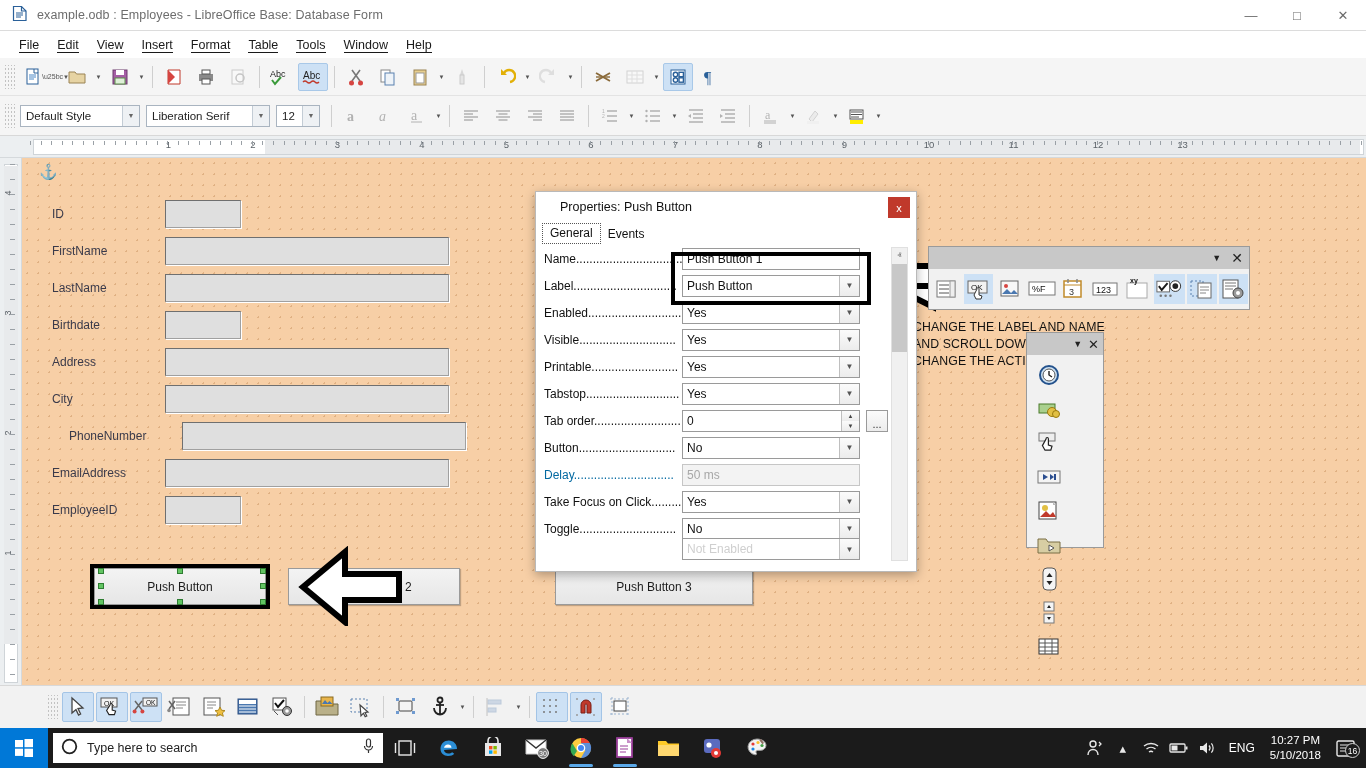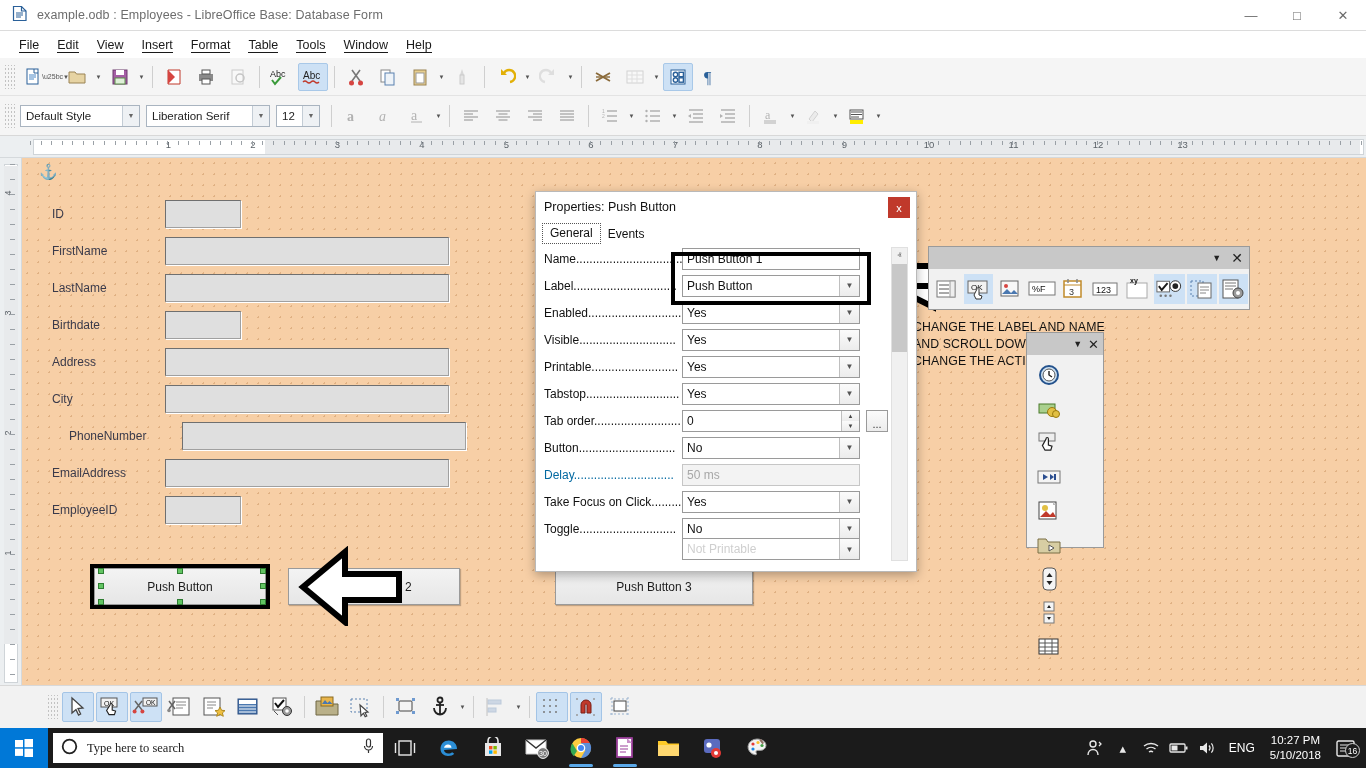--- a/index.html
+++ b/index.html
@@ -126,21 +126,21 @@
   }
 
   .arrow-svg { position: absolute; }
 
   
   .propdlg {
     position: absolute; left: 535px; top: 191px; width: 382px; height: 381px;
     background: #ffffff; border: 1px solid #b9b9b9;
     box-shadow: 0 3px 10px rgba(0,0,0,.30);
   }
-  .propdlg-title { height: 30px; display: flex; align-items: center; padding-left: 8px;
+  .propdlg-title { height: 30px; display: flex; align-items: center; padding-left: 24px;
                    font-size: 12.5px; color: #111; }
   .propdlg-close { position: absolute; right: 6px; top: 5px; width: 22px; height: 21px;
                    background: #c0392b; color: #fff; font-size: 11px;
                    display: flex; align-items: center; justify-content: center; }
   .tabs { display: flex; padding-left: 6px; height: 22px; align-items: flex-end; }
   .tab { font-size: 12px; padding: 2px 7px 3px 7px; color: #111; }
   .tab.active { border: 1px dotted #555; background: #fff; }
   .prop-body { position: absolute; left: 0; top: 53px; right: 0; bottom: 8px; overflow: hidden; }
   .prop-row { position: relative; height: 27px; display: flex; align-items: center; padding-left: 8px; }
   .prop-label { font-size: 12px; color: #111; width: 140px; white-space: nowrap; overflow: hidden; }
@@ -205,21 +205,21 @@
 
   
   .taskbar {
     position: absolute; left: 0; top: 728px; width: 1366px; height: 40px;
     background: #1b1b1b; display: flex; align-items: center;
   }
   .startbtn { width: 48px; height: 40px; display:flex; align-items:center; justify-content:center;
               background: #0078d7; }
   .searchbox { width: 330px; height: 30px; background: #ffffff; margin-left: 5px;
                display: flex; align-items: center; padding: 0 8px; }
-  .searchbox .stext { font-size: 12.5px; color: #222; margin-left: 9px; flex: 1; font-family: Liberation Serif, serif; }
+  .searchbox .stext { font-size: 12.5px; color: #222; margin-left: 9px; flex: 1; }
   .tbicon { width: 44px; height: 40px; display:flex; align-items:center; justify-content:center;
             position: relative; }
   .tbicon.run::after { content:""; position:absolute; bottom:1px; left:10px; width:24px; height:3px;
                        background:#5aa8e8; border-radius: 2px; }
   .tray { margin-left: auto; display: flex; align-items: center; height: 40px; padding-right: 4px; }
   .tray-ico { width: 28px; height: 40px; display:flex; align-items:center; justify-content:center;
               color: #e8e8e8; font-size: 13px; }
   .tray-lang { color: #fff; font-size: 12px; padding: 0 8px; }
   .clock { color: #fff; font-size: 11.5px; text-align: center; line-height: 15px; padding: 0 7px; }
   .notif { width: 34px; height: 32px; display:flex; align-items:center; justify-content:center; position: relative; }
@@ -895,21 +895,21 @@
           <div class="prop-row">
             <div class="prop-label">Toggle.............................</div>
             <div class="prop-ctl">
               <span>No</span>
               <div class="ctl-drop">▼</div>
             </div>
           </div>
           <div class="prop-row" style="height: 14px;">
             <div class="prop-label"></div>
             <div class="prop-ctl">
-              <span style="color: rgb(207, 207, 207);">Not Printable</span>
+              <span style="color: rgb(207, 207, 207);">Not Enabled</span>
               <div class="ctl-drop">▼</div>
             </div>
           </div>
         </div>
     </div>
 
     <div class="highlight-box" style="left:135px;top:60px;width:200px;height:53px"></div>
 
     <div class="prop-scrollbar">
       <div class="sb-arrow">ⱏ</div>

